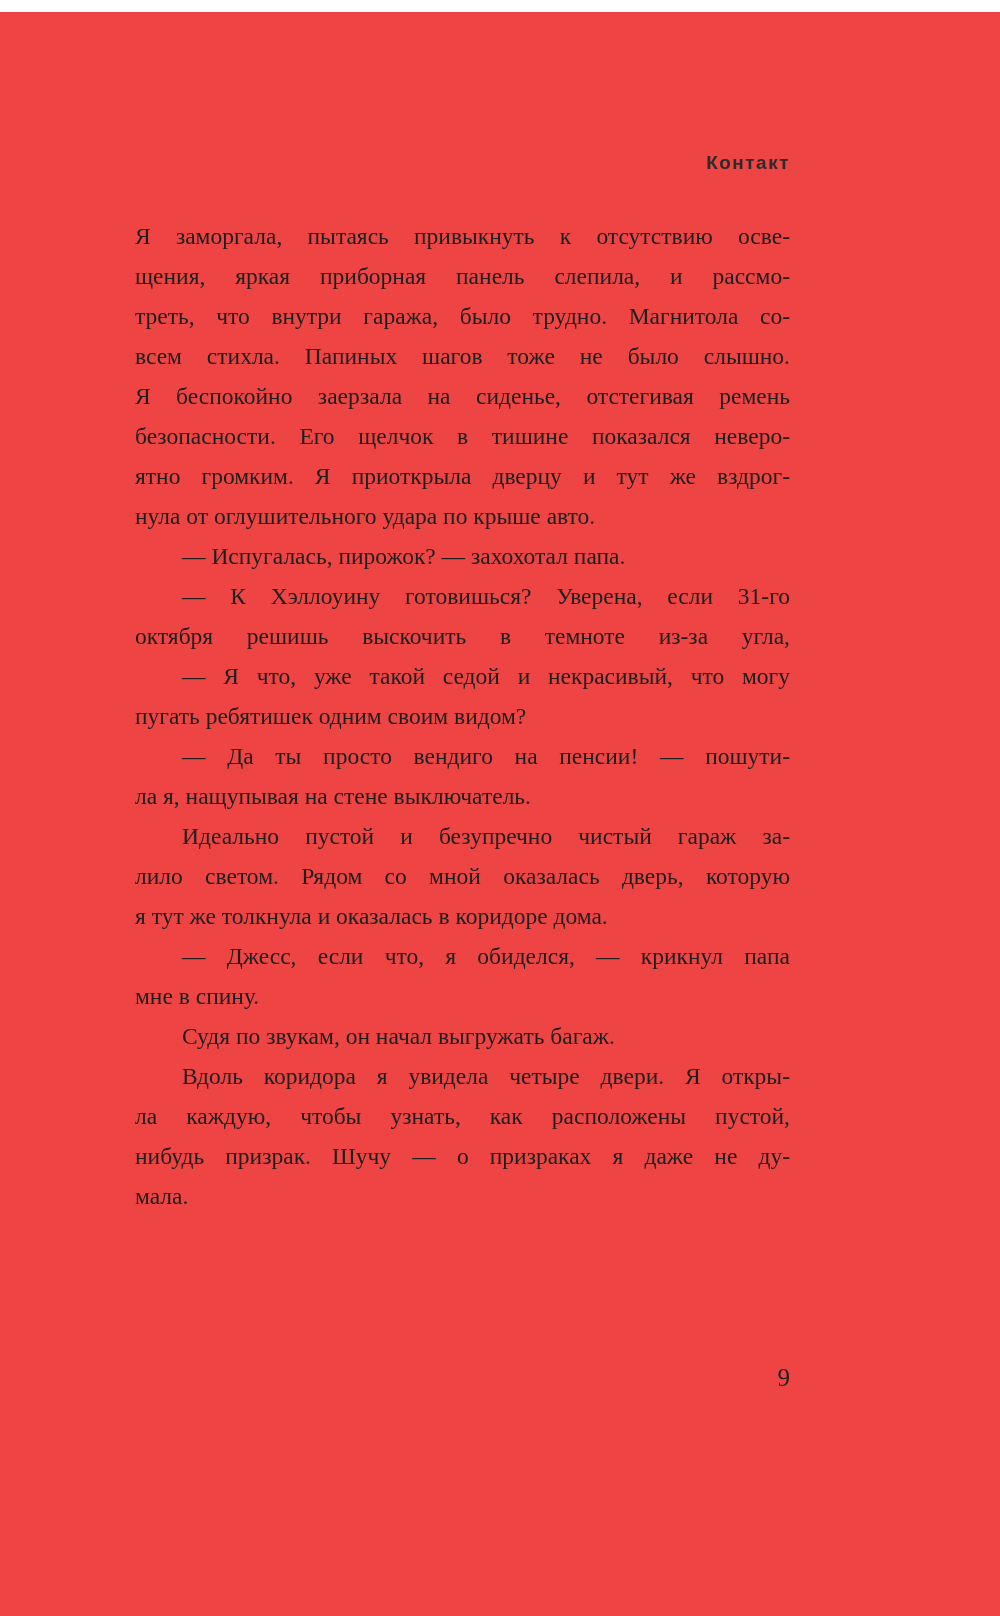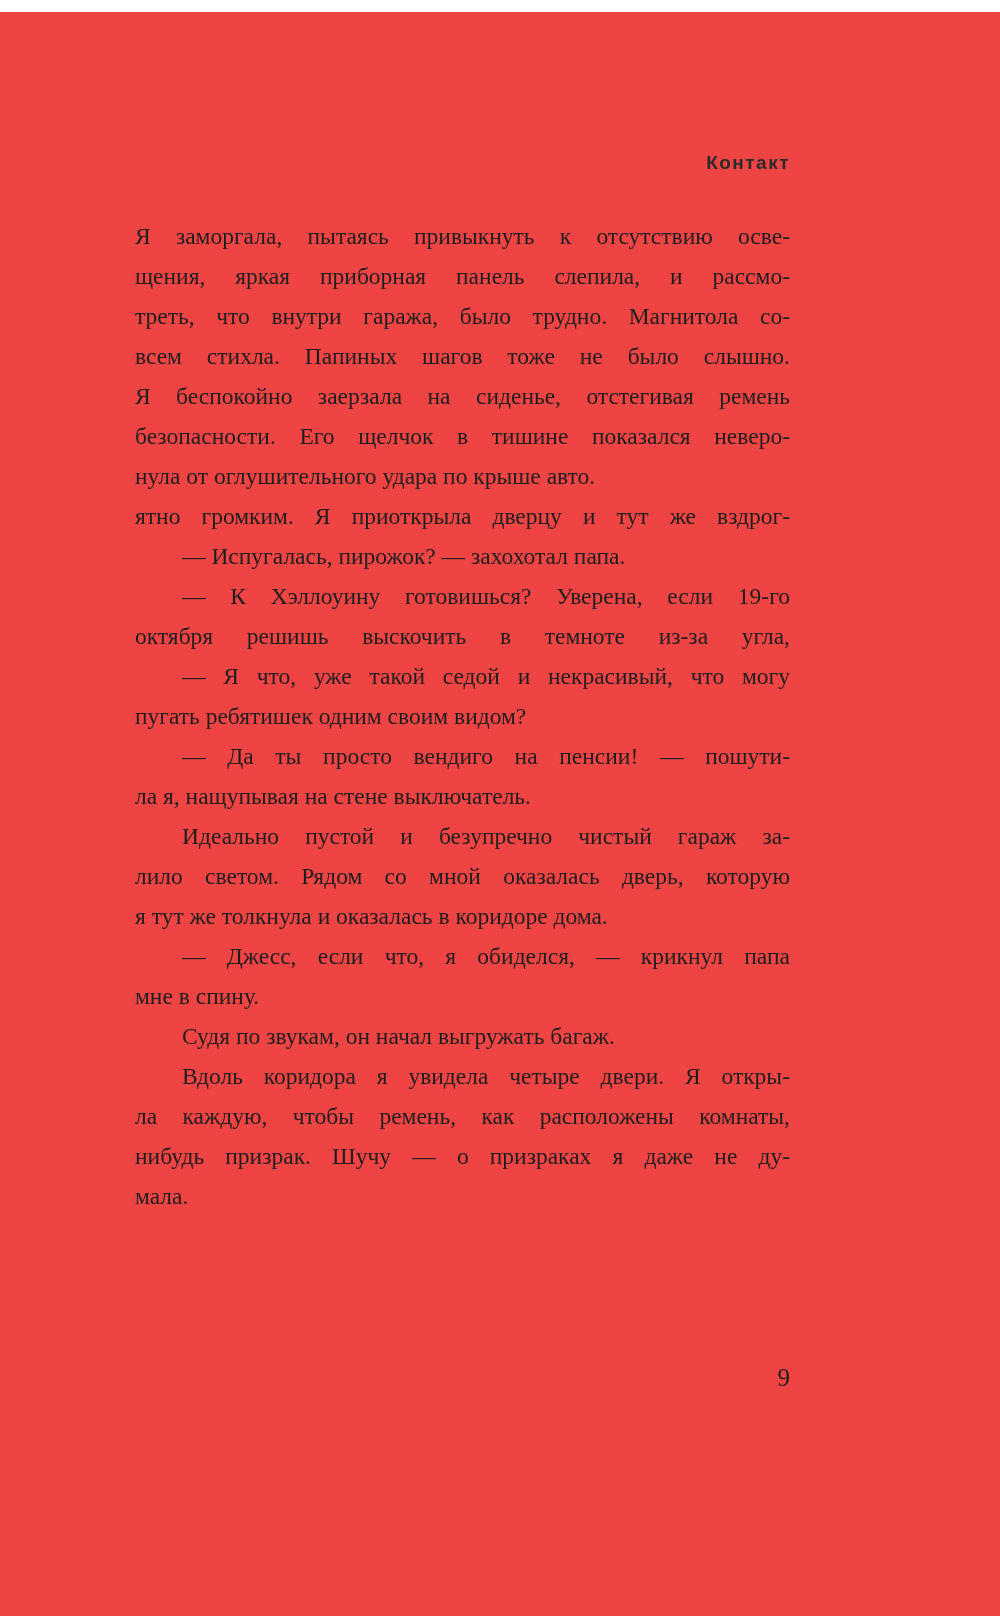--- a/index.html
+++ b/index.html
@@ -67,28 +67,28 @@
   <div class="running-header">Контакт</div>
 
   <div class="text-block">
       <div>
         <div class="line">Я заморгала, пытаясь привыкнуть к отсутствию осве-</div>
         <div class="line">щения, яркая приборная панель слепила, и рассмо-</div>
         <div class="line">треть, что внутри гаража, было трудно. Магнитола со-</div>
         <div class="line">всем стихла. Папиных шагов тоже не было слышно.</div>
         <div class="line">Я беспокойно заерзала на сиденье, отстегивая ремень</div>
         <div class="line">безопасности. Его щелчок в тишине показался неверо-</div>
+        <div class="line">ятно громким. Я приоткрыла дверцу и тут же вздрог-</div>
         <div class="line last">нула от оглушительного удара по крыше авто.</div>
-        <div class="line">ятно громким. Я приоткрыла дверцу и тут же вздрог-</div>
       </div>
       <div>
         <div class="line indent last">— Испугалась, пирожок? — захохотал папа.</div>
       </div>
       <div>
-        <div class="line indent">— К Хэллоуину готовишься? Уверена, если 19-го</div>
+        <div class="line indent">— К Хэллоуину готовишься? Уверена, если 31-го</div>
         <div class="line">октября решишь выскочить в темноте из-за угла,</div>
       </div>
       <div>
         <div class="line indent">— Я что, уже такой седой и некрасивый, что могу</div>
         <div class="line last">пугать ребятишек одним своим видом?</div>
       </div>
       <div>
         <div class="line indent">— Да ты просто вендиго на пенсии! — пошути-</div>
         <div class="line last">ла я, нащупывая на стене выключатель.</div>
       </div>
@@ -99,20 +99,20 @@
       </div>
       <div>
         <div class="line indent">— Джесс, если что, я обиделся, — крикнул папа</div>
         <div class="line last">мне в спину.</div>
       </div>
       <div>
         <div class="line indent last">Судя по звукам, он начал выгружать багаж.</div>
       </div>
       <div>
         <div class="line indent">Вдоль коридора я увидела четыре двери. Я откры-</div>
-        <div class="line">ла каждую, чтобы ремень, как расположены комнаты,</div>
+        <div class="line">ла каждую, чтобы узнать, как расположены пустой,</div>
         <div class="line">нибудь призрак. Шучу — о призраках я даже не ду-</div>
         <div class="line last">мала.</div>
       </div>
     </div>
 
   <div class="page-number">9</div>
 </div>
 
 </body></html>

